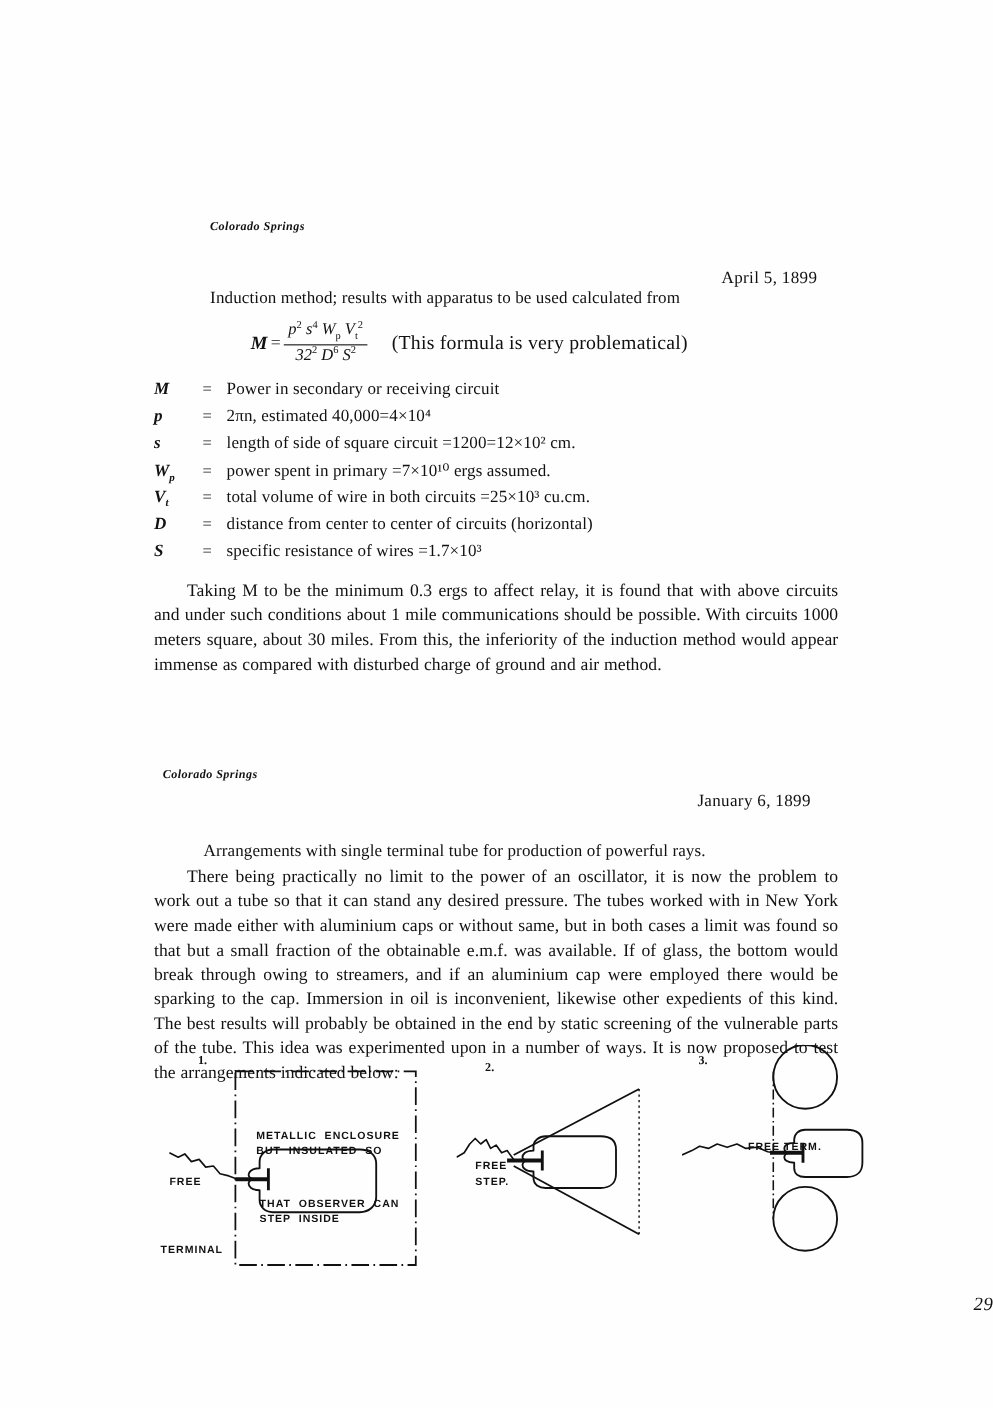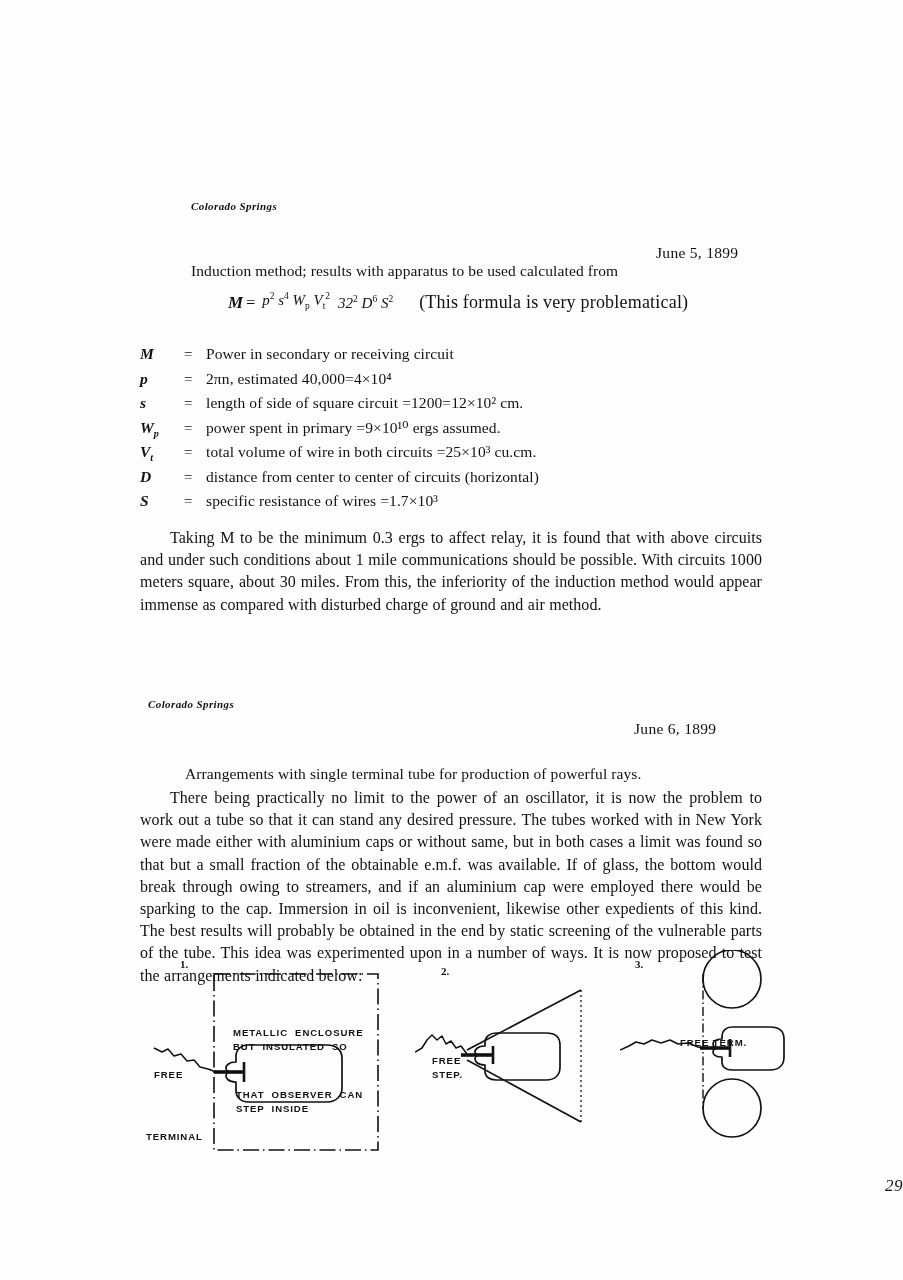--- a/index.html
+++ b/index.html
@@ -47,21 +47,21 @@
   }
   .formula-lhs {
     font-style: italic;
     font-weight: bold;
     font-size: 17px;
     margin-right: 3px;
   }
   .formula-eq { margin-right: 3px; font-size: 16px; }
   .frac {
     display: inline-flex;
-    flex-direction: row;
+    flex-direction: column;
     align-items: center;
     vertical-align: middle;
     line-height: 1.05;
   }
   .frac .num {
     font-style: italic;
     font-size: 15px;
     padding: 0 4px 1px 4px;
     white-space: nowrap;
   }
@@ -164,21 +164,21 @@
     letter-spacing: 0.5px;
   }
 </style>
 </head>
 <body>
 
 <div class="page">
 
   <div class="entry-place" style="left:191px; top:200px;">Colorado Springs</div>
 
-  <div class="entry-date" style="left:656px; top:244px;">June 5, 1899</div>
+  <div class="entry-date" style="left:656px; top:244px;">April 5, 1899</div>
 
   <div class="lead-line" style="left:191px; top:262px;">Induction method; results with apparatus to be used calculated from</div>
 
   <div class="formula-row">
     <span class="formula-lhs">M</span>
     <span class="formula-eq">=</span>
     <span class="frac">
       <span class="num"><span class="it">p</span><sup>2</sup> <span class="it">s</span><sup>4</sup> <span class="it">W</span><sub>p</sub> <span class="it">V</span><sub>t</sub><sup>2</sup></span>
       <span class="bar"></span>
       <span class="den">32<sup>2</sup> <span class="it">D</span><sup>6</sup> <span class="it">S</span><sup>2</sup></span>
@@ -202,21 +202,21 @@
 
     <div class="defrow">
       <span class="defsym"><span>s</span></span>
       <span class="defeq">=</span>
       <span class="defval">length of side of square circuit =1200=12×10² cm.</span>
     </div>
 
     <div class="defrow">
       <span class="defsym"><span>W</span><sub>p</sub></span>
       <span class="defeq">=</span>
-      <span class="defval">power spent in primary =9×10¹⁰ ergs assumed.</span>
+      <span class="defval">power spent in primary =7×10¹⁰ ergs assumed.</span>
     </div>
 
     <div class="defrow">
       <span class="defsym"><span>V</span><sub>t</sub></span>
       <span class="defeq">=</span>
       <span class="defval">total volume of wire in both circuits =25×10³ cu.cm.</span>
     </div>
 
     <div class="defrow">
       <span class="defsym"><span>D</span></span>
@@ -231,21 +231,21 @@
     </div>
 
   </div>
 
   <div class="para" style="left:140px; top:527px; width:622px;">
     <span class="ind"></span><span>Taking M to be the minimum 0.3 ergs to affect relay, it is found that with above circuits and under such conditions about 1 mile communications should be possible. With circuits 1000 meters square, about 30 miles. From this, the inferiority of the induction method would appear immense as compared with disturbed charge of ground and air method.</span>
   </div>
 
   <div class="entry-place" style="left:148px; top:698px;">Colorado Springs</div>
 
-  <div class="entry-date" style="left:634px; top:720px;">June 6, 1899</div>
+  <div class="entry-date" style="left:634px; top:720px;">January 6, 1899</div>
 
   <div class="lead-line" style="left:185px; top:765px;">Arrangements with single terminal tube for production of powerful rays.</div>
 
   <div class="para" style="left:140px; top:787px; width:622px;">
     <span class="ind"></span><span>There being practically no limit to the power of an oscillator, it is now the problem to work out a tube so that it can stand any desired pressure. The tubes worked with in New York were made either with aluminium caps or without  same, but in both cases a limit was found so that but a small fraction of the obtainable e.m.f. was available. If of glass, the bottom would break through owing to streamers, and if an aluminium cap were employed there would be sparking to the cap. Immersion in oil is inconvenient, likewise other expedients of this kind. The best results will probably be obtained in the end by static screening of the vulnerable parts of the tube. This idea was experimented upon in a number of ways. It is now proposed to test the arrangements  indicated below:</span>
   </div>
 
   <div class="figs">
 
     <div class="fignum" style="left:180px; top:8px;">1.</div>

